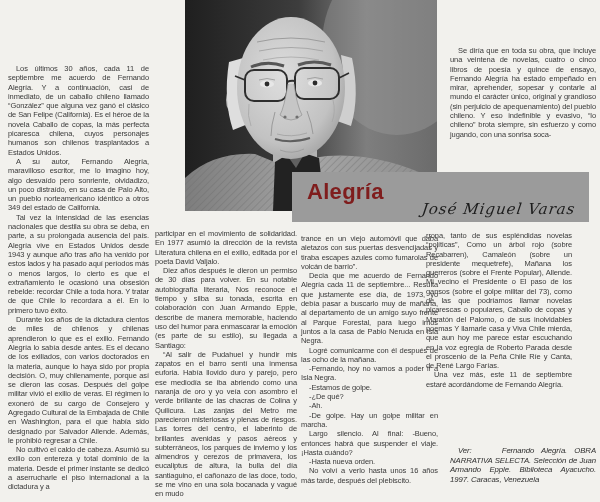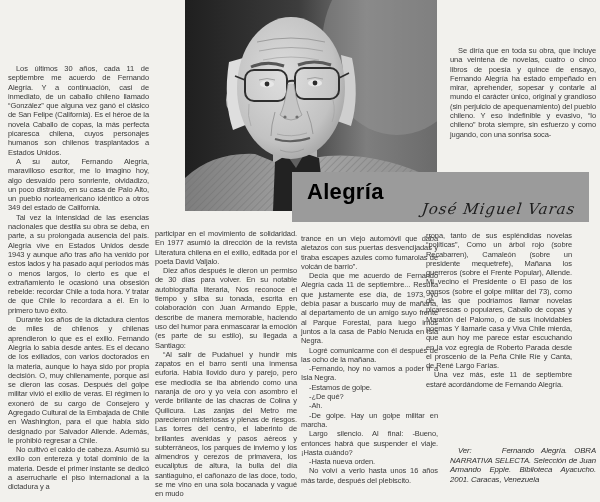--- a/index.html
+++ b/index.html
@@ -43,21 +43,21 @@
   #photo svg { display:block; }
   #banner {
     position: absolute;
     left: 292px; top: 172px; width: 297px; height: 50px;
     background: #9b9b9b;
   }
   #banner-title {
     position: absolute;
     left: 15px; top: 7px;
     font-size: 22px; font-weight: bold;
-    color: #000000; letter-spacing: 0.3px;
+    color: #7f1d1d; letter-spacing: 0.3px;
   }
   #signature {
     position: absolute;
     right: 14px; bottom: 4px;
     font-family: "DejaVu Serif", serif;
     font-style: italic;
     font-size: 15px;
     color: #1c1c1c;
     transform: skewX(-8deg);
     letter-spacing: 1px;
@@ -181,16 +181,16 @@
     </div>
   <div id="col4t" class="col">
       <p class="para">Se diría que en toda su obra, que incluye una veintena de novelas, cuatro o cinco libros de poesía y quince de ensayo, Fernando Alegría ha estado empeñado en mirar, aprehender, sopesar y contarle al mundo el carácter único, original y grandioso (sin perjuicio de apequenamiento) del pueblo chileno. Y eso indefinible y evasivo, “lo chileno” brota siempre, sin esfuerzo y como jugando, con una sonrisa soca-</p>
     </div>
   <div id="col4b" class="col cont">
       <p class="para">rrona, tanto de sus espléndidas novelas “políticas”, Como un árbol rojo (sobre Recabarren), Camaleón (sobre un presidente mequetrefe), Mañana los guerreros (sobre el Frente Popular), Allende. Mi vecino el Presidente o El paso de los gansos (sobre el golpe militar del 73), como de las que podríamos llamar novelas picarescas o populares, Caballo de copas y Maratón del Palomo, o de sus inolvidables poemas Y llamarle casa y Viva Chile mierda, que aun hoy me parece estar escuchando en la voz egregia de Roberto Parada desde el proscenio de la Peña Chile Ríe y Canta, de René Largo Farías.</p>
       <p class="para">Una vez más, este 11 de septiembre estaré acordándome de Fernando Alegría.</p>
     </div>
 
   <div id="reference">
-    <span>Ver: </span><span class="ref-work">Fernando Alegría. OBRA NARRATIVA SELECTA.</span><span> Selección de Juan Armando Epple. Biblioteca Ayacucho. 2001. Caracas, Venezuela</span>
+    <span>Ver: </span><span class="ref-work">Fernando Alegría. OBRA NARRATIVA SELECTA.</span><span> Selección de Juan Armando Epple. Biblioteca Ayacucho. 1997. Caracas, Venezuela</span>
   </div>
 
 </div>
 
 </body></html>

